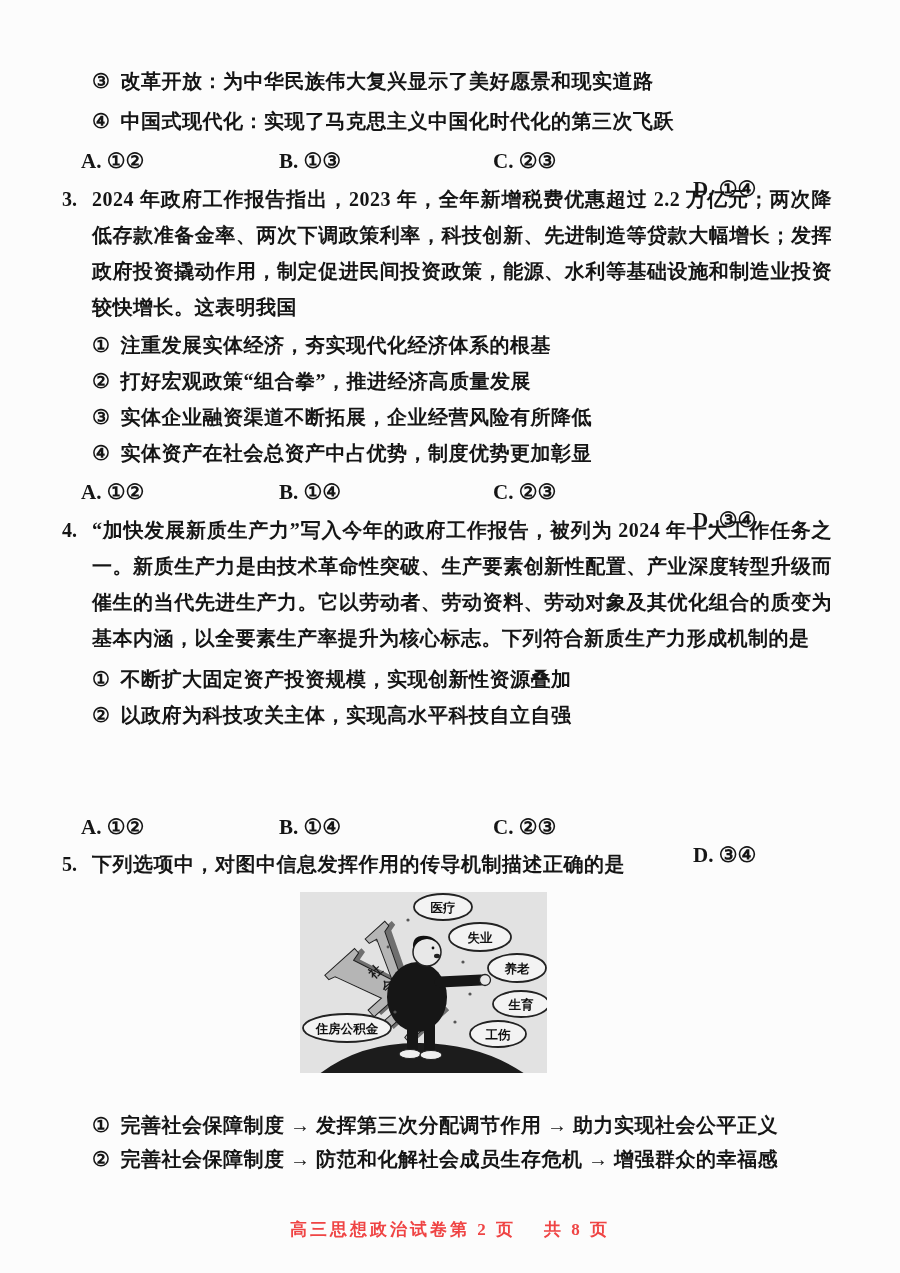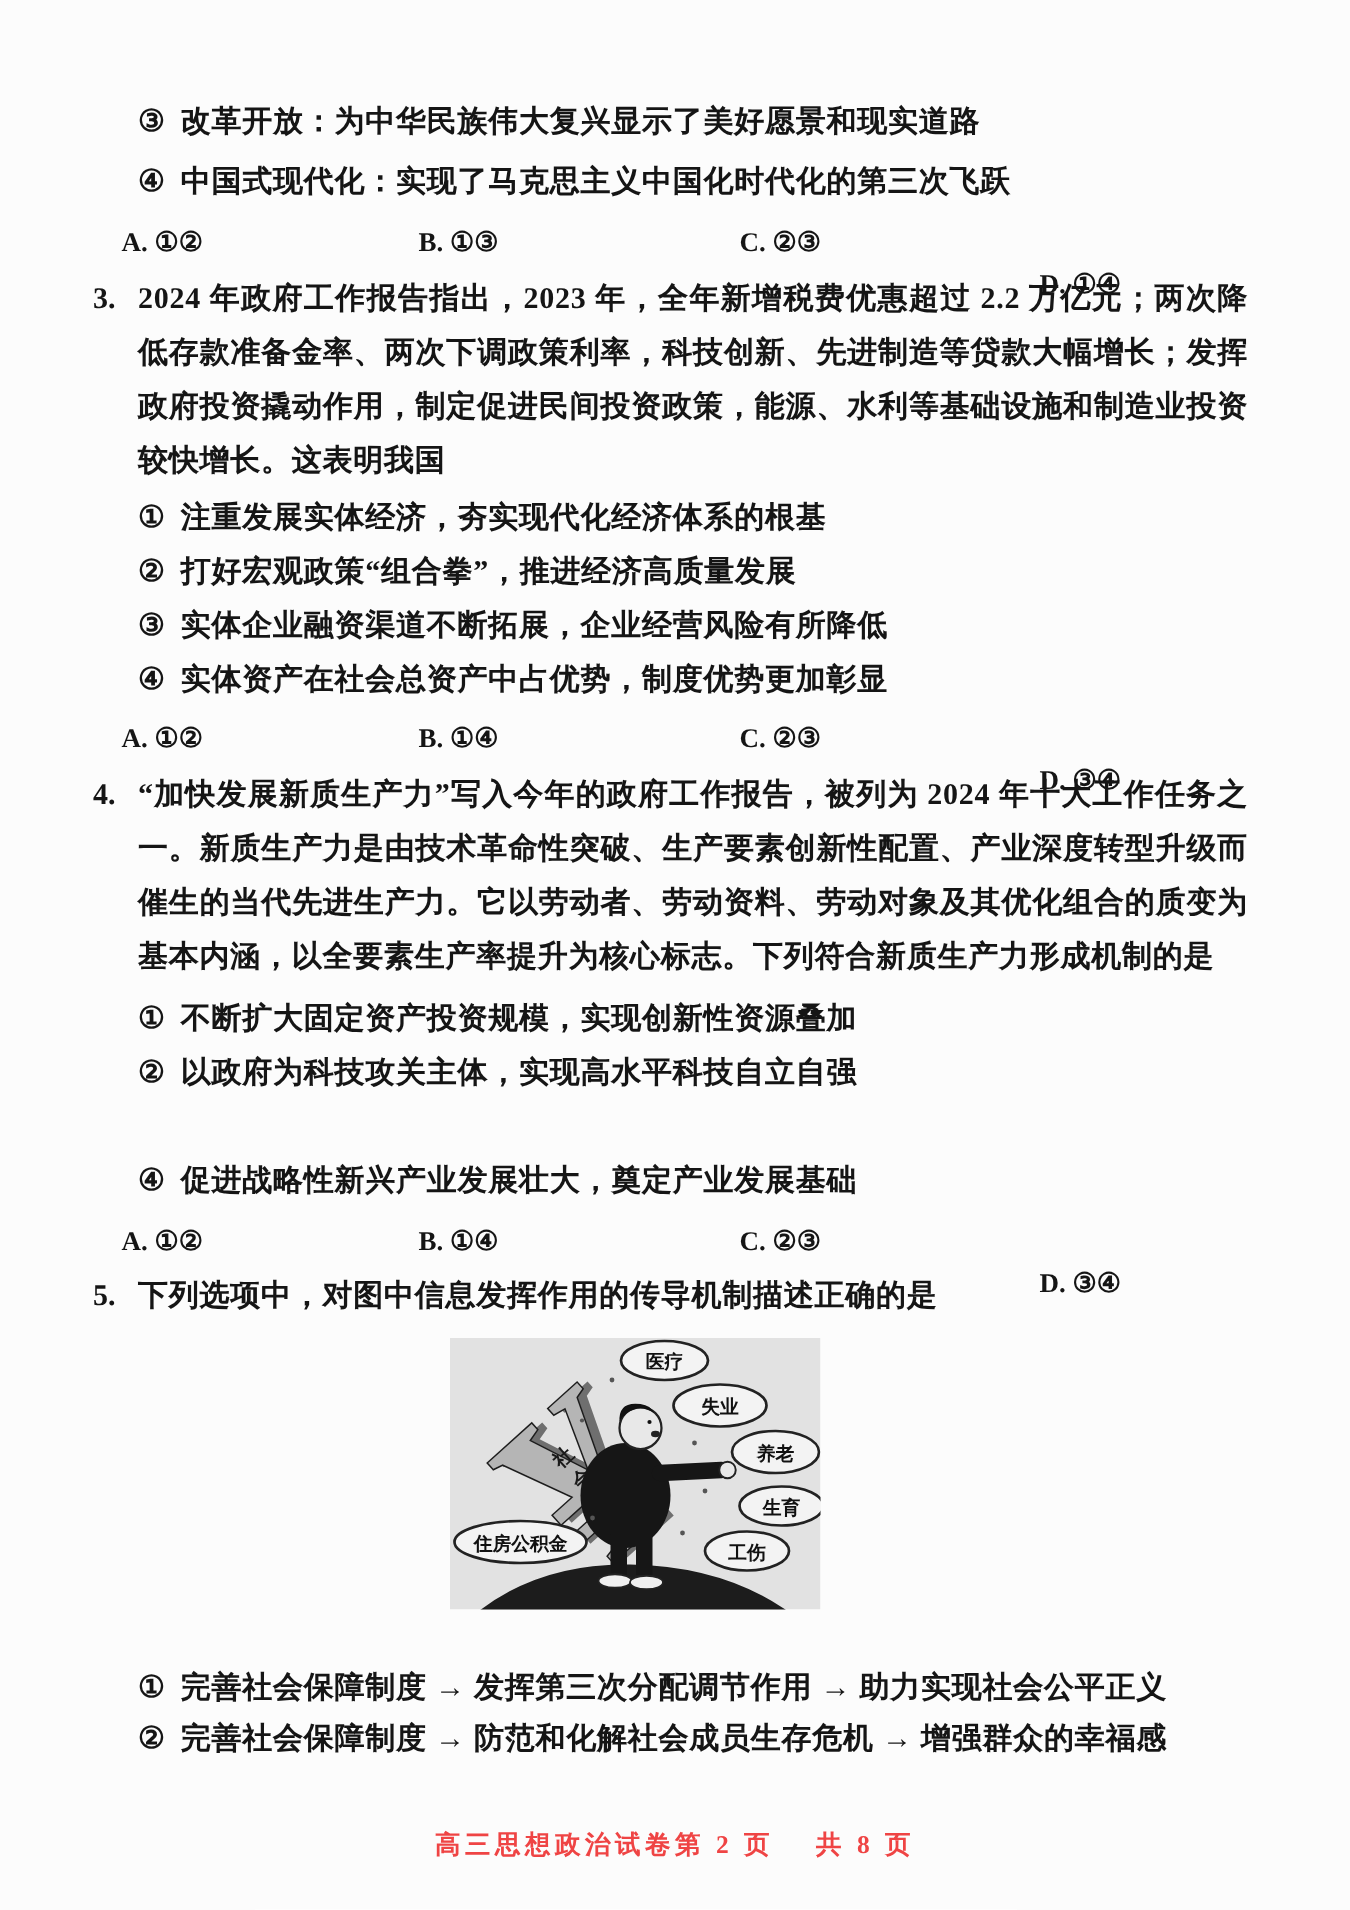--- a/index.html
+++ b/index.html
@@ -6,21 +6,21 @@
   .page {
     position:relative; width:900px; height:1273px;
     background:#fcfcfc; overflow:hidden;
     font-family:"Liberation Serif","DejaVu Serif",serif;
     color:#151515; font-weight:600;
   }
   .line { position:absolute; font-size:20px; line-height:30px; white-space:nowrap; letter-spacing:0.5px; }
   .opt { left:92px; }
   .opt .num { margin-right:10px; }
   .ansrow { position:absolute; left:0; width:900px; height:30px; }
-  .ansrow span { position:absolute; font-size:18px; line-height:30px; white-space:nowrap; }
+  .ansrow span { position:absolute; font-size:21px; line-height:30px; white-space:nowrap; }
   .ansA { left:81px; } .ansB { left:279px; } .ansC { left:493px; } .ansD { left:693px;margin-top:28px; }
   .qblock { position:absolute; left:62px; width:786px; display:flex; align-items:flex-start; }
   .qnum { flex:none; width:30px; font-size:20px; line-height:36px; }
   .qstem { flex:none; width:740px; font-size:20px; line-height:36px; letter-spacing:0.5px; text-align:justify; }
   .cartoon { position:absolute; left:300px; top:892px; width:247px; height:181px; }
   .footer { position:absolute; top:1218px; left:0; width:900px; display:flex; justify-content:center; gap:28px; }
   .footer span { font-size:17px; letter-spacing:3px; font-weight:600; color:#ef4444; }
   svg text { font-family:"Liberation Serif","DejaVu Serif",serif; }
 </style>
 </head>
@@ -66,23 +66,20 @@
 
   <div class="qblock" style="top:512px">
     <div class="qnum">4.</div>
     <div class="qstem">“加快发展新质生产力”写入今年的政府工作报告，被列为 2024 年十大工作任务之一。新质生产力是由技术革命性突破、生产要素创新性配置、产业深度转型升级而催生的当代先进生产力。它以劳动者、劳动资料、劳动对象及其优化组合的质变为基本内涵，以全要素生产率提升为核心标志。下列符合新质生产力形成机制的是</div>
   </div>
   <div class="line opt" style="top:664px">
     <span class="num">①</span><span>不断扩大固定资产投资规模，实现创新性资源叠加</span>
   </div>
   <div class="line opt" style="top:700px">
     <span class="num">②</span><span>以政府为科技攻关主体，实现高水平科技自立自强</span>
-  </div>
-  <div class="line opt" style="top:772px">
-    <span class="num">④</span><span>促进战略性新兴产业发展壮大，奠定产业发展基础</span>
   </div>
   <div class="ansrow" style="top:812px">
     <span class="ansA">A. ①②</span>
     <span class="ansB">B. ①④</span>
     <span class="ansC">C. ②③</span>
     <span class="ansD">D. ③④</span>
   </div>
 
   <div class="qblock" style="top:846px">
     <div class="qnum">5.</div>

